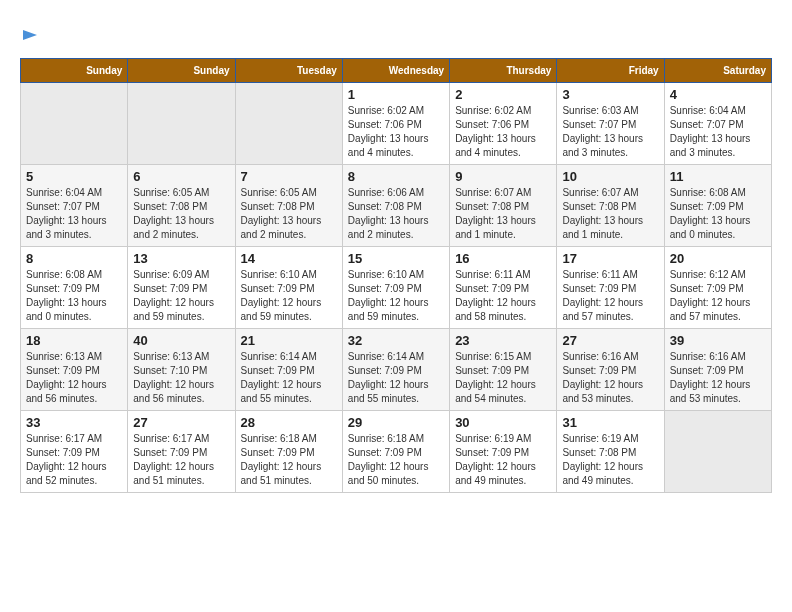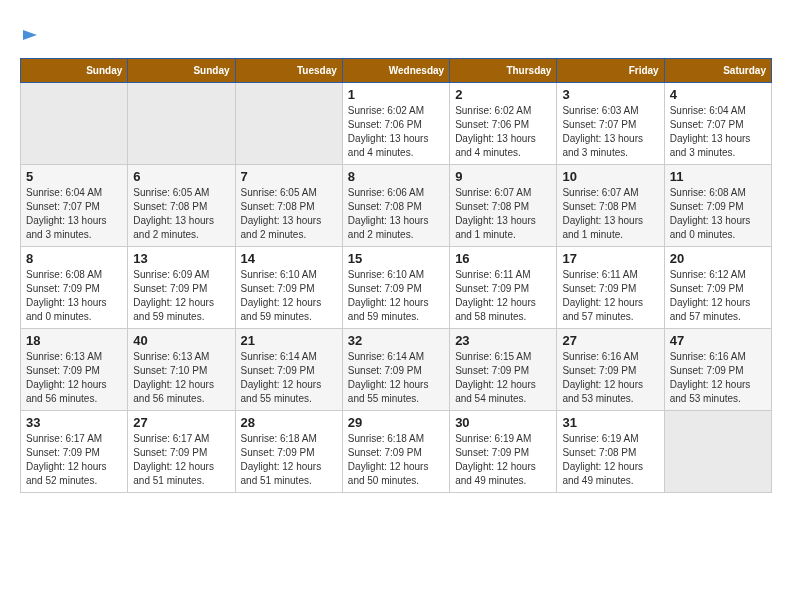--- a/index.html
+++ b/index.html
@@ -220,21 +220,21 @@
         </td>
         <td>
           <span class="day-num">23</span>
           <div class="day-info">Sunrise: 6:15 AM<br>Sunset: 7:09 PM<br>Daylight: 12 hours and 54 minutes.</div>
         </td>
         <td>
           <span class="day-num">27</span>
           <div class="day-info">Sunrise: 6:16 AM<br>Sunset: 7:09 PM<br>Daylight: 12 hours and 53 minutes.</div>
         </td>
         <td>
-          <span class="day-num">47</span>
+          <span class="day-num">39</span>
           <div class="day-info">Sunrise: 6:16 AM<br>Sunset: 7:09 PM<br>Daylight: 12 hours and 53 minutes.</div>
         </td>
       </tr>
       <tr>
         <td>
           <span class="day-num">33</span>
           <div class="day-info">Sunrise: 6:17 AM<br>Sunset: 7:09 PM<br>Daylight: 12 hours and 52 minutes.</div>
         </td>
         <td>
           <span class="day-num">27</span>

